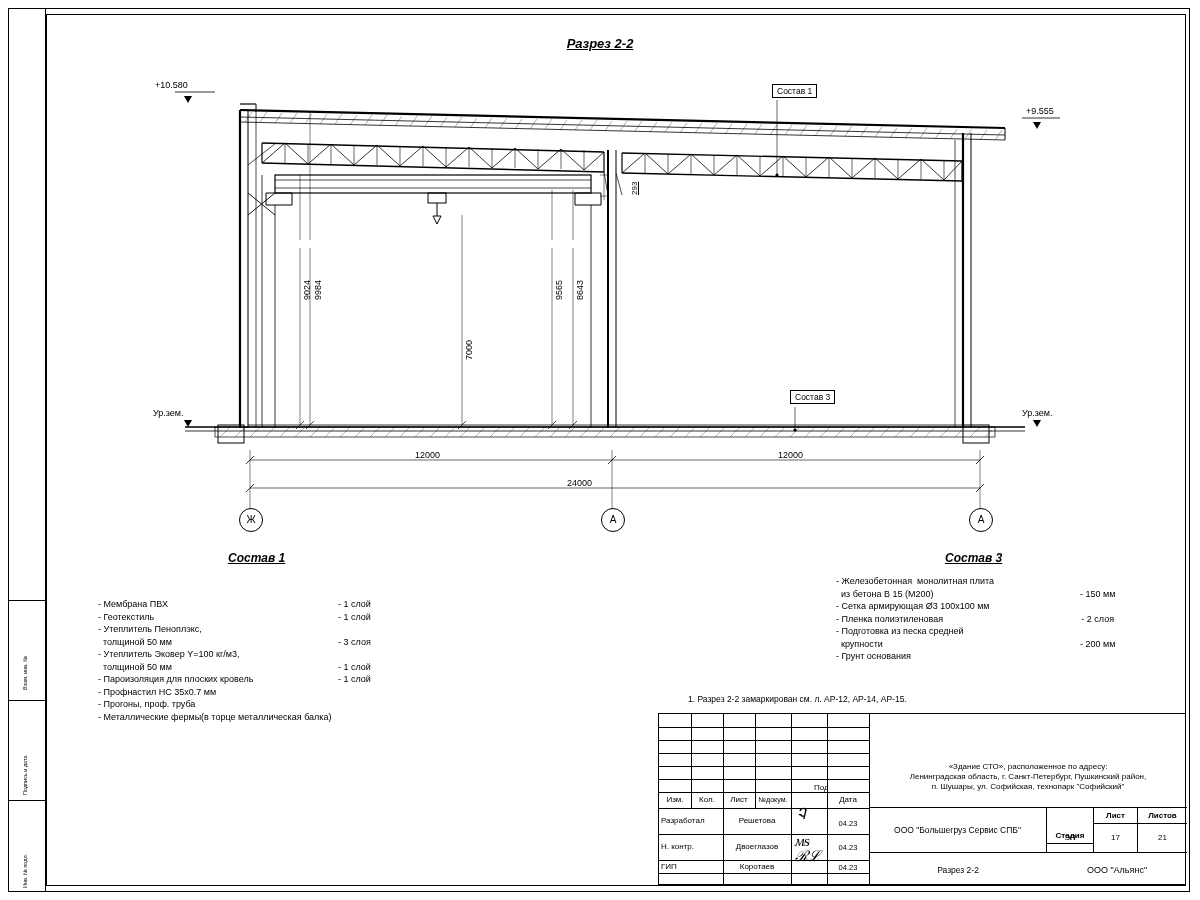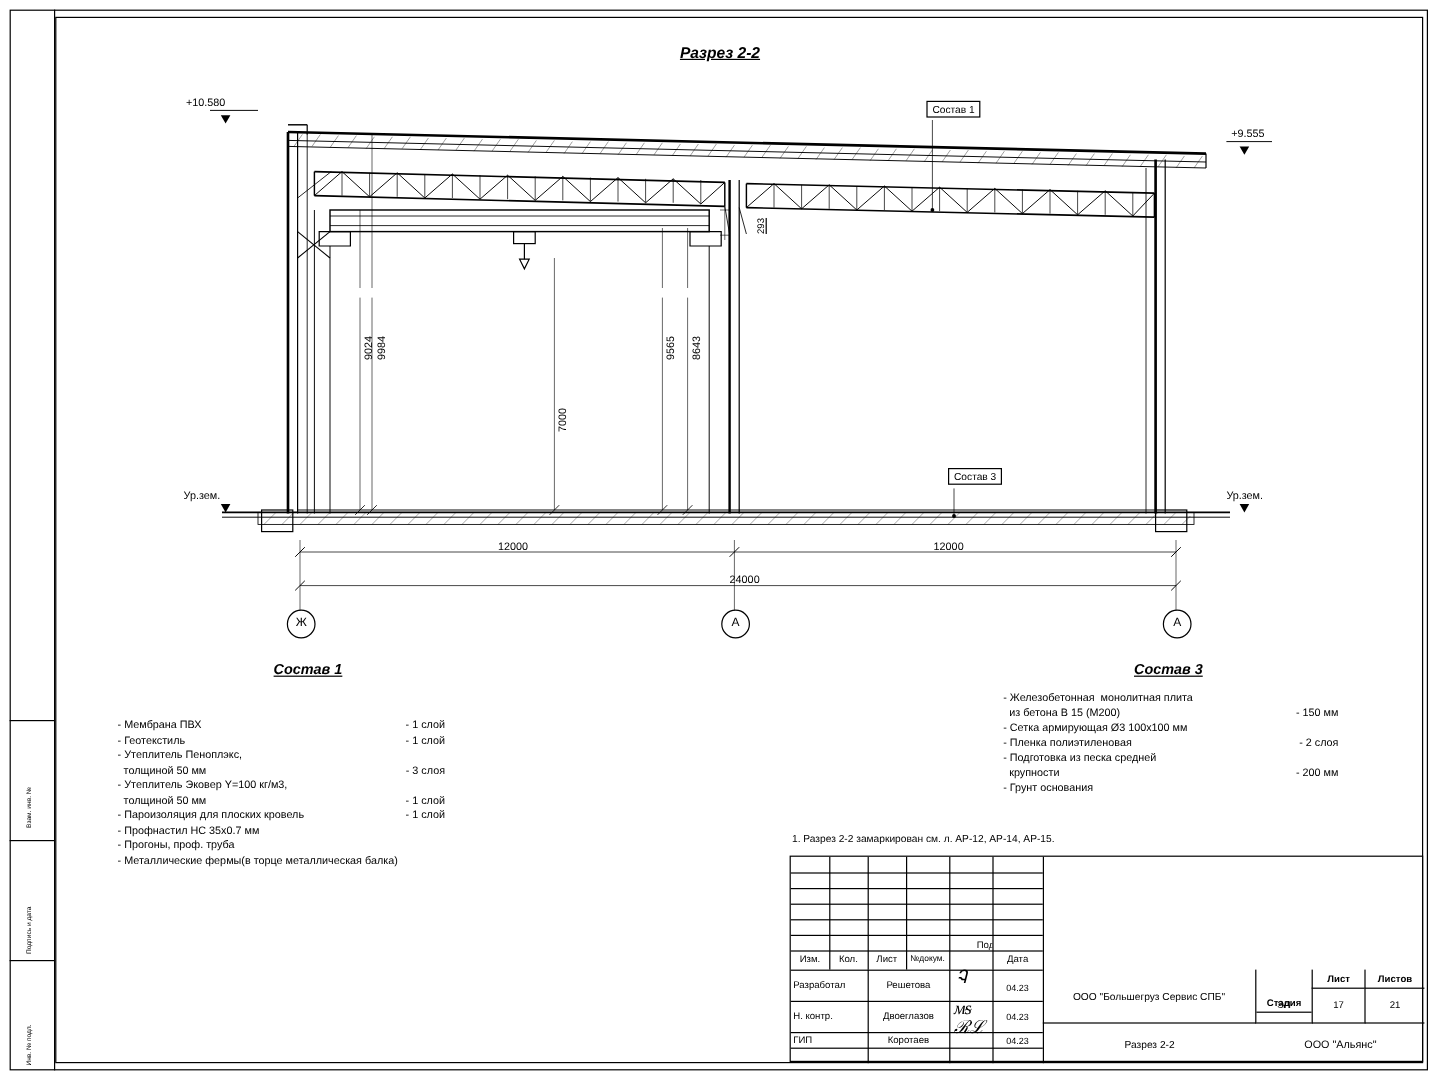--- a/index.html
+++ b/index.html
@@ -108,21 +108,21 @@
     position: absolute;
     font-size: 9px;
     line-height: 12.5px;
     white-space: pre;
   }
   .spec-val {
     position: absolute;
     font-size: 9px;
     line-height: 12.5px;
     white-space: pre;
-    text-align: right;
+    text-align: center;
   }
   .note {
     position: absolute;
     font-size: 8.5px;
     white-space: nowrap;
   }
   
   .stamp {
     position: absolute;
     left: 658px; top: 713px;
@@ -477,21 +477,21 @@
 
   <div class="vert" style="left:302px; top:300px;">9024</div>
   <div class="vert" style="left:313px; top:300px;">9984</div>
   <div class="vert" style="left:554px; top:300px;">9565</div>
   <div class="vert" style="left:575px; top:300px;">8643</div>
   <div class="vert" style="left:464px; top:360px;">7000</div>
   <div class="vert" style="left:630px; top:195px; font-size:8px; text-decoration:underline;">293</div>
 
   <div class="lbl" style="left:415px; top:450px;">12000</div>
   <div class="lbl" style="left:778px; top:450px;">12000</div>
-  <div class="lbl" style="left:567px; top:478px;margin-left:41px;">24000</div>
+  <div class="lbl" style="left:567px; top:478px;">24000</div>
 
   <div class="circle" style="left:239px; top:508px;">Ж</div>
   <div class="circle" style="left:601px; top:508px;">А</div>
   <div class="circle" style="left:969px; top:508px;">А</div>
 
   <div class="sect-title" style="left:228px; top:551px;">Состав 1</div>
   <div class="spec" style="left:98px; top:598px;"><span>- Мембрана ПВХ</span>
 <span>- Геотекстиль</span>
 <span>- Утеплитель Пеноплэкс,</span>
 <span>  толщиной 50 мм</span>
@@ -518,21 +518,21 @@
 <span>  крупности</span>
 <span>- Грунт основания</span></div>
   <div class="spec-val" style="left:1080px; top:575px;"><span></span>
 <span>- 150 мм</span>
 <span></span>
 <span>- 2 слоя</span>
 <span></span>
 <span>- 200 мм</span>
 <span></span></div>
 
-  <div class="note" style="left:660px; top:694px;">1. Разрез 2-2 замаркирован см. л. АР-12, АР-14, АР-15.</div>
+  <div class="note" style="left:688px; top:694px;">1. Разрез 2-2 замаркирован см. л. АР-12, АР-14, АР-15.</div>
 
   <div class="stamp">
 
     <div class="c bl" style="left:32px; top:0; width:0; height:94px;"></div>
     <div class="c bl" style="left:64px; top:0; width:0; height:94px;"></div>
     <div class="c bl" style="left:96px; top:0; width:0; height:94px;"></div>
     <div class="c bl" style="left:132px; top:0; width:0; height:94px;"></div>
     <div class="c bl" style="left:168px; top:0; width:0; height:94px;"></div>
     <div class="c bl" style="left:210px; top:0; width:0; height:172px;"></div>
 
@@ -563,20 +563,25 @@
     <div class="c" style="left:168px; top:104px; width:42px; height:12px; font-size:7.5px;">04.23</div>
 
     <div class="c lft" style="left:0; top:126px; width:64px; height:14px;">Н. контр.</div>
     <div class="c" style="left:64px; top:126px; width:68px; height:14px;">Двоеглазов</div>
     <div class="c" style="left:168px; top:128px; width:42px; height:12px; font-size:7.5px;">04.23</div>
 
     <div class="c lft" style="left:0; top:147px; width:64px; height:12px;">ГИП</div>
     <div class="c" style="left:64px; top:147px; width:68px; height:12px;">Коротаев</div>
     <div class="c" style="left:168px; top:148px; width:42px; height:12px; font-size:7.5px;">04.23</div>
 
+    <div class="c bb" style="left:210px; top:32px; width:318px; height:62px; flex-direction:column;">
+      <div>«Здание СТО», расположенное по адресу:</div>
+      <div>Ленинградская область, г. Санкт-Петербург, Пушкинский район,</div>
+      <div>п. Шушары, ул. Софийская, технопарк "Софийский"</div>
+    </div>
 
     <div class="c bb br" style="left:210px; top:94px; width:178px; height:45px; font-size:8.5px;">ООО "Большегруз Сервис СПБ"</div>
     <div class="c" style="left:210px; top:139px; width:178px; height:33px; font-size:8.5px;">Разрез 2-2</div>
 
     <div class="c bb" style="left:388px; top:94px; width:46px; height:16px; font-weight:bold;margin-top:20px;">Стадия</div>
     <div class="c bb bl" style="left:434px; top:94px; width:44px; height:16px; font-weight:bold;">Лист</div>
     <div class="c bb bl" style="left:478px; top:94px; width:50px; height:16px; font-weight:bold;">Листов</div>
     <div class="c bb" style="left:388px; top:110px; width:46px; height:29px;text-align:center;">ЭП</div>
     <div class="c bb bl" style="left:434px; top:110px; width:44px; height:29px;">17</div>
     <div class="c bb bl" style="left:478px; top:110px; width:50px; height:29px;">21</div>

